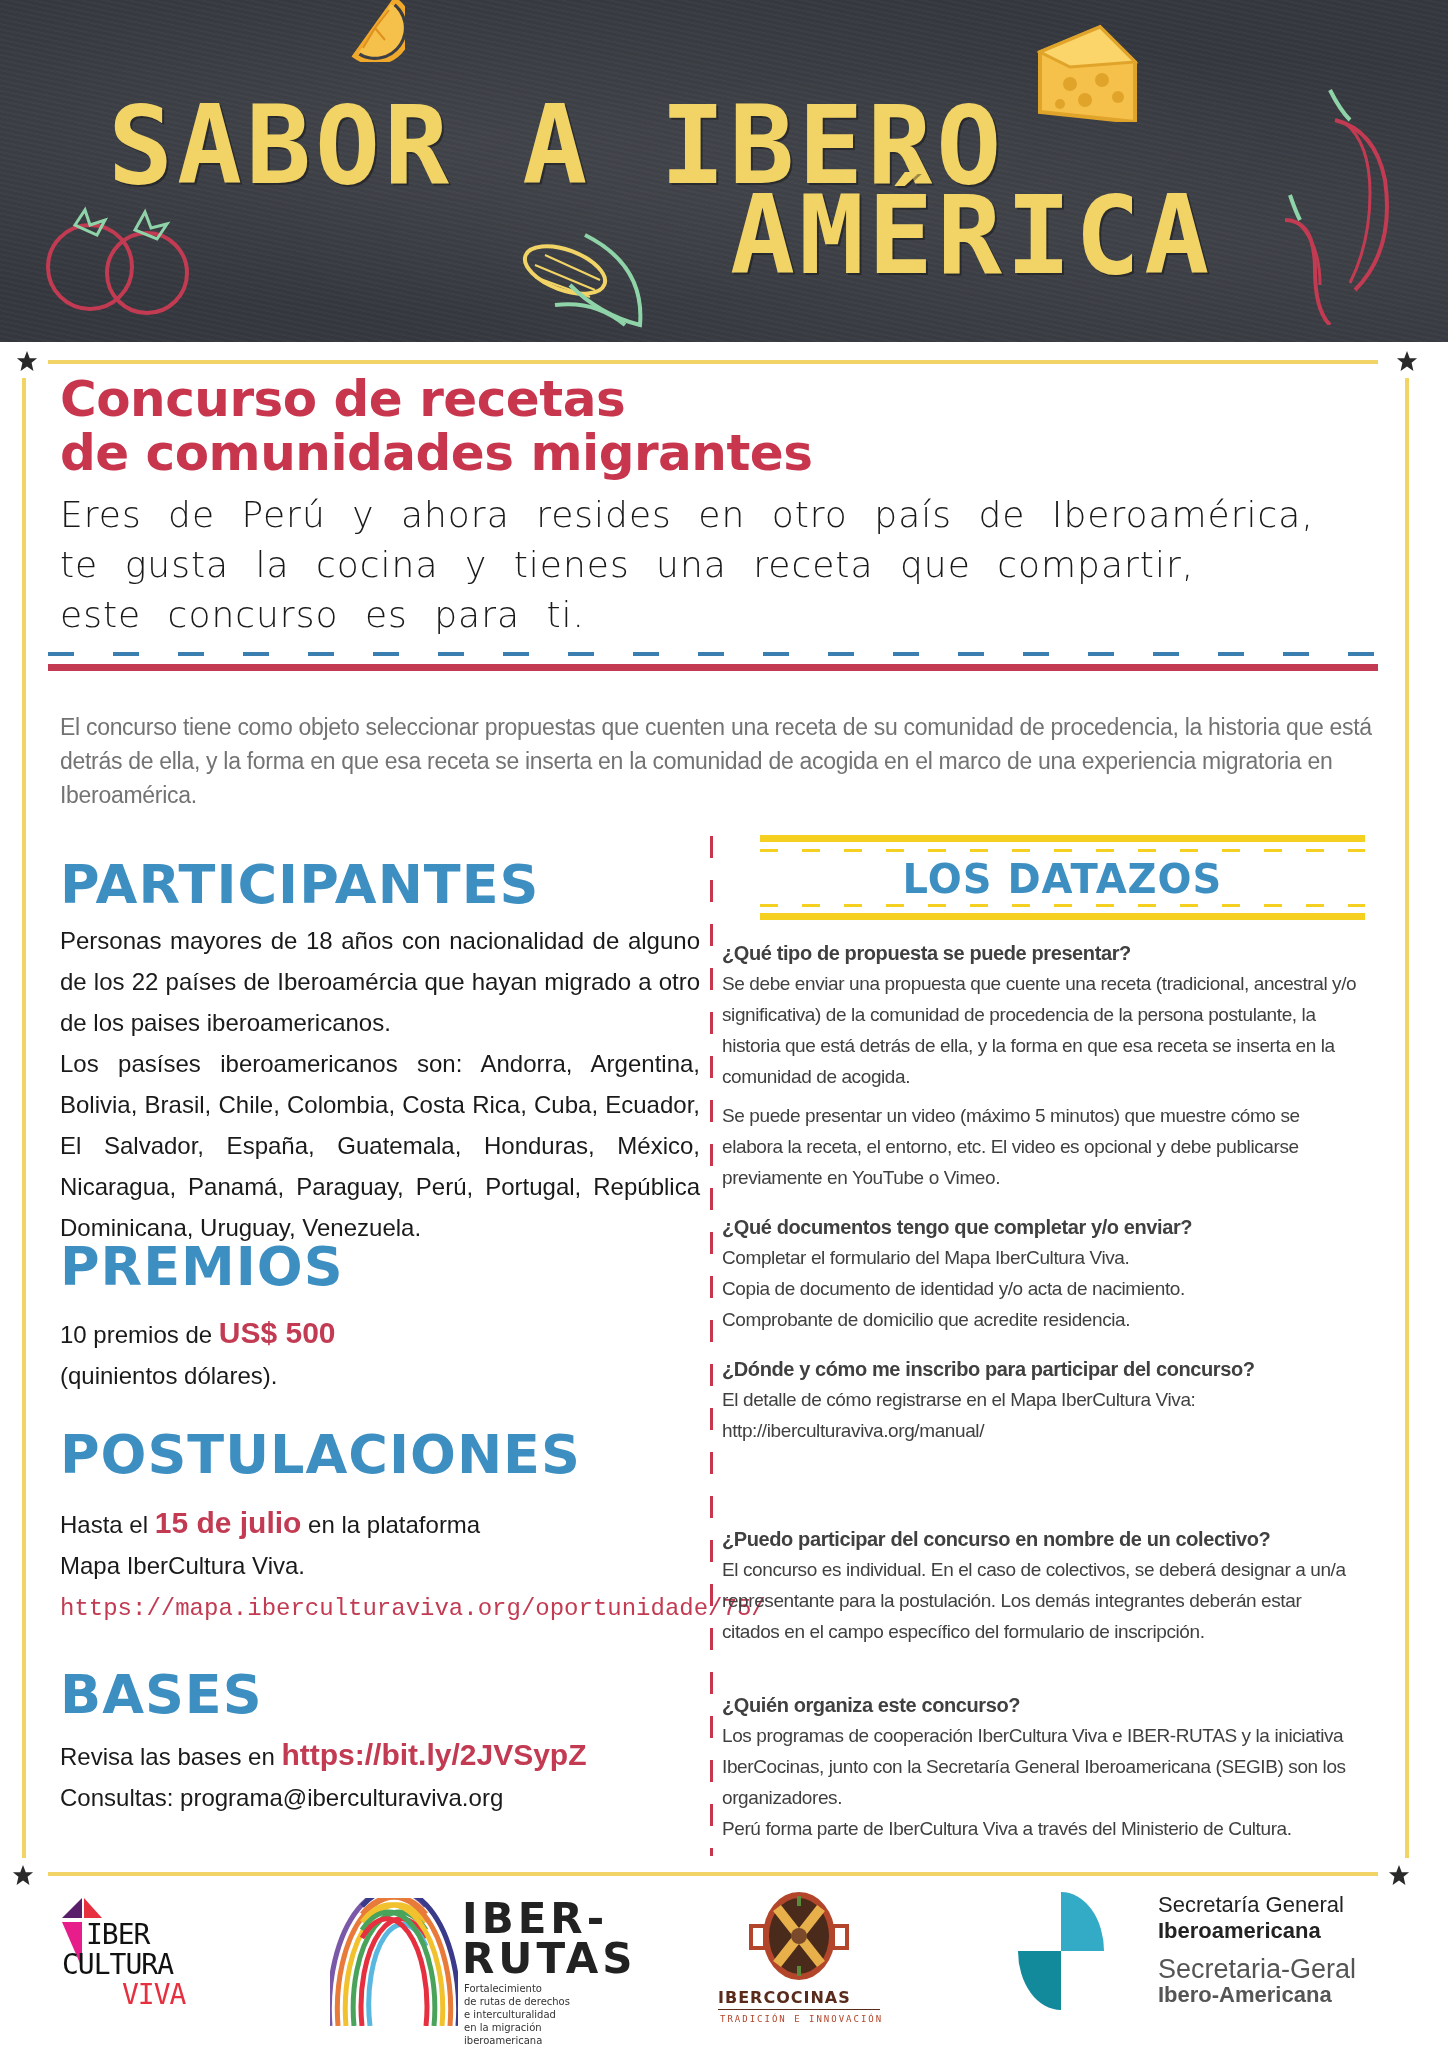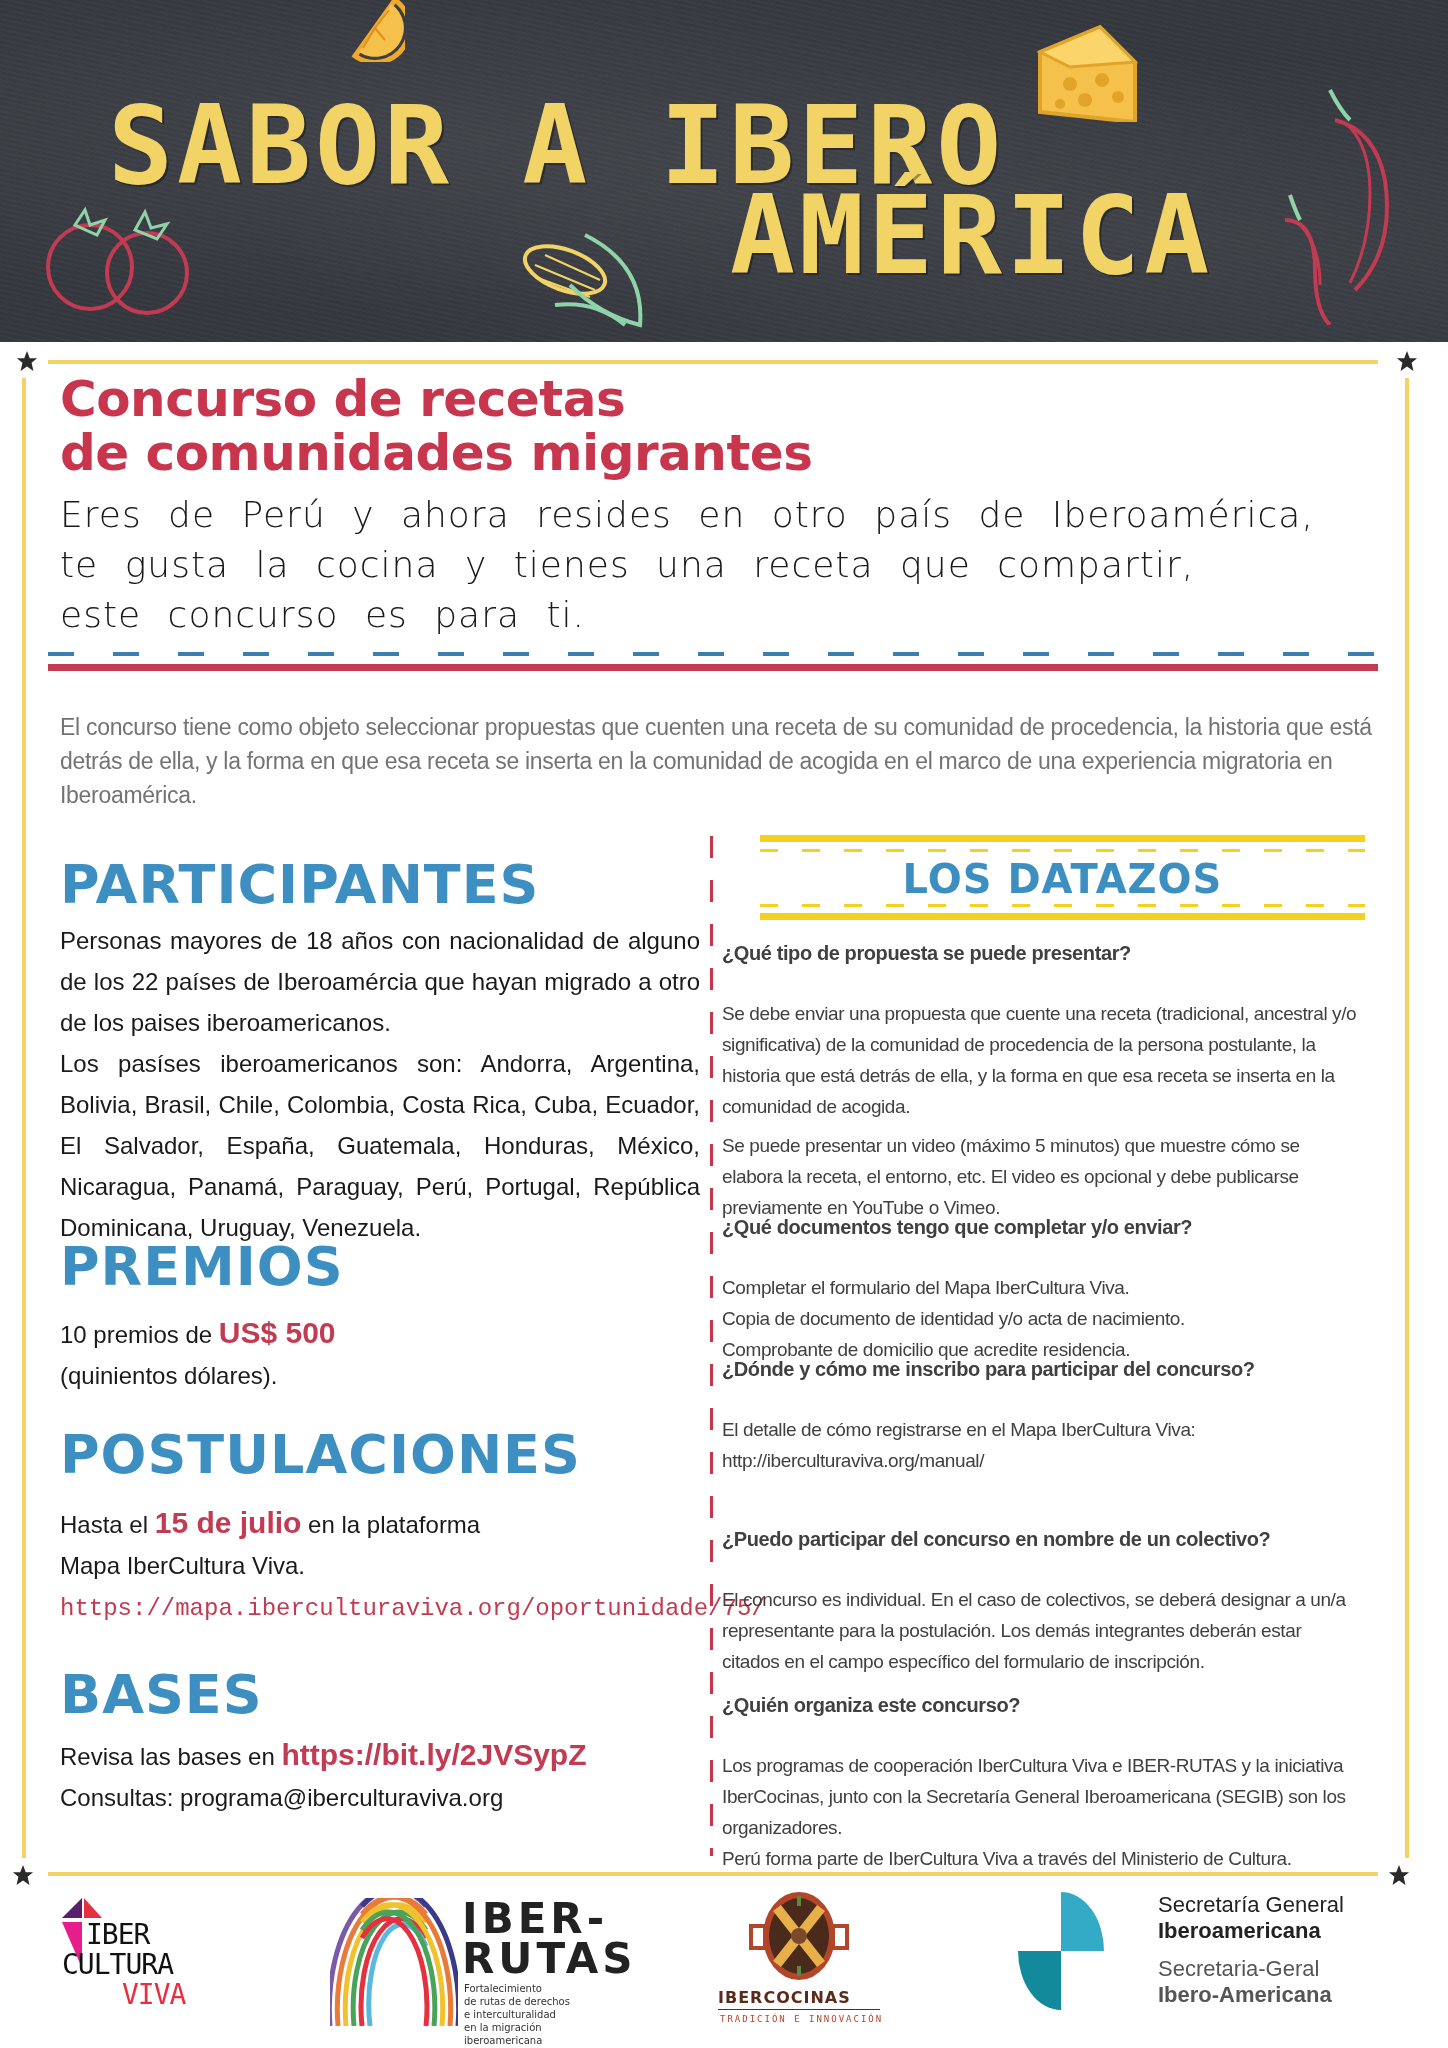--- a/index.html
+++ b/index.html
@@ -77,34 +77,34 @@
   .datazos-dash1 { position: absolute; left: 760px; top: 849px; width: 605px; height: 3px;
     background: repeating-linear-gradient(90deg, #f5d020 0 18px, transparent 18px 42px); }
   .datazos-title { position: absolute; left: 760px; top: 856px; width: 605px; text-align: center;
     font-family: "DejaVu Sans", sans-serif; font-weight: bold; color: #3d8fc2; font-size: 40px; letter-spacing: 1px; }
   .datazos-dash2 { position: absolute; left: 760px; top: 904px; width: 605px; height: 3px;
     background: repeating-linear-gradient(90deg, #f5d020 0 18px, transparent 18px 42px); }
   .datazos-bar2 { position: absolute; left: 760px; top: 913px; width: 605px; height: 7px; background: #f5d020; }
 
   .faq { position: absolute; left: 722px; width: 640px; font-family: "Liberation Sans", sans-serif; color: #404040; }
   .faq .q { font-weight: bold; font-size: 20px; line-height: 30px; letter-spacing: -0.4px; }
-  .faq .a { font-size: 19px; line-height: 31px; letter-spacing: -0.4px; margin-top: 30px; }
+  .faq .a { font-size: 19px; line-height: 31px; letter-spacing: -0.4px; }
   .faq .a + .a { margin-top: 8px; }
   .faq .a.tight + .a.tight { margin-top: 0; }
 
   
   .logo { position: absolute; }
   .ibercultura-text { font-family: "DejaVu Sans Mono", monospace; font-size: 28px; line-height: 30px; letter-spacing: -1px; }
   .iberrutas-big { font-family: "DejaVu Sans", sans-serif; font-weight: bold; font-size: 42px; line-height: 42px; letter-spacing: 4px; color: #222; }
   .iberrutas-small { font-family: "DejaVu Sans", sans-serif; font-size: 10px; line-height: 13px; color: #333; }
   .ibercocinas-name { font-family: "DejaVu Sans", sans-serif; font-weight: bold; font-size: 16px; letter-spacing: 1px; color: #5a2b1b; }
   .ibercocinas-tag { font-family: "DejaVu Sans Mono", monospace; font-size: 9px; letter-spacing: 2px; color: #b2452a; }
   .segib-1 { font-family: "Liberation Sans", sans-serif; font-size: 22px; line-height: 26px; color: #222; }
   .segib-2 { font-family: "Liberation Sans", sans-serif; font-size: 22px; line-height: 26px; color: #222; font-weight: bold; }
-  .segib-3 { font-family: "Liberation Sans", sans-serif; font-size: 22px; line-height: 26px; color: #555; }
+  .segib-3 { font-family: "Liberation Sans", sans-serif; font-size: 27px; line-height: 26px; color: #555; }
   .segib-4 { font-family: "Liberation Sans", sans-serif; font-size: 22px; line-height: 26px; color: #555; font-weight: bold; }
 </style>
 </head>
 <body>
 
 <div class="header">
 
   <svg class="deco" style="left:345px;top:0;width:60px;height:62px" viewBox="0 0 60 62">
     <path d="M50 0 A30 30 0 0 1 10 56 Z" fill="none" stroke="#f0a92a" stroke-width="5"></path>
     <path d="M46 4 A26 26 0 0 1 14 52 Z" fill="#f6c14a"></path>

